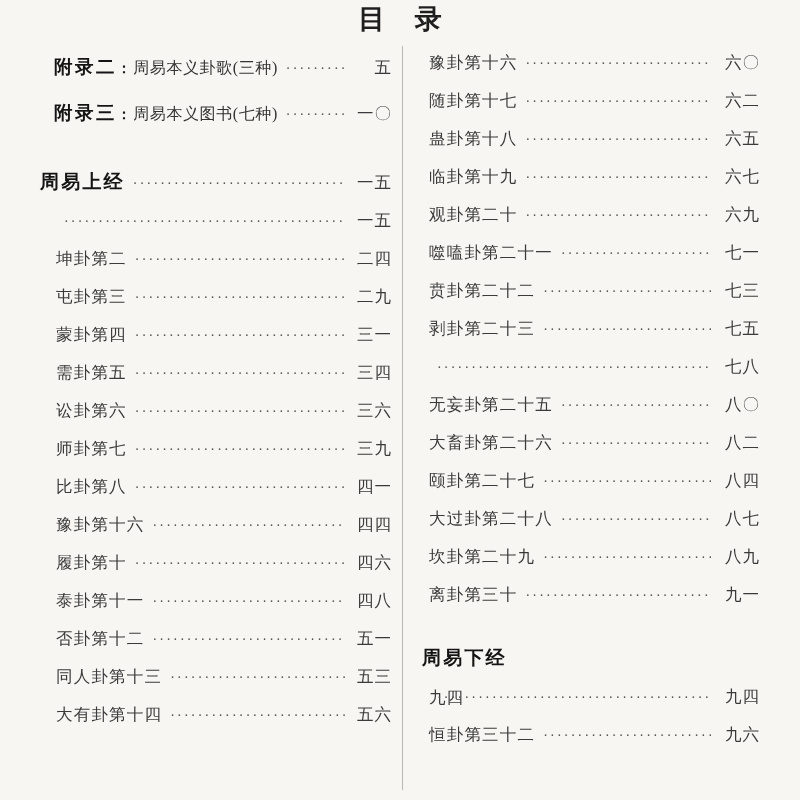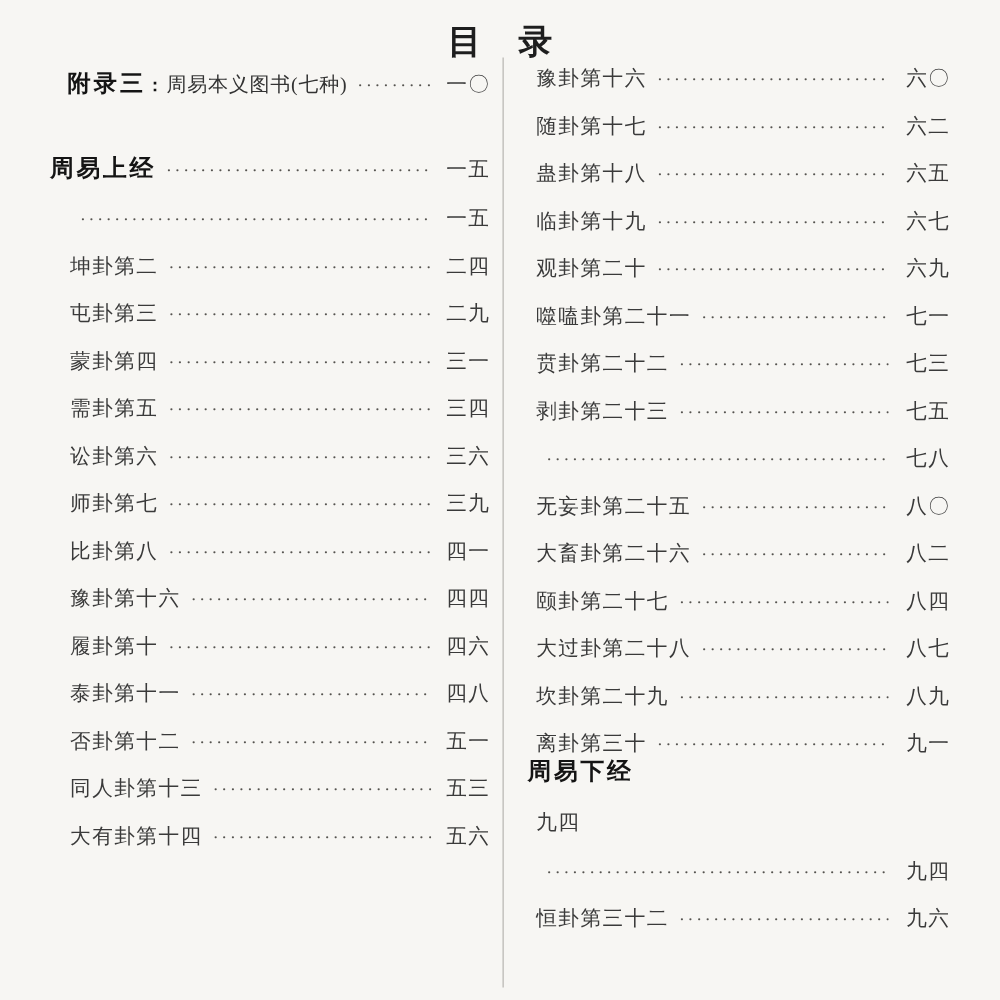--- a/index.html
+++ b/index.html
@@ -19,21 +19,21 @@
   #page {
     position: relative;
     width: 800px;
     height: 800px;
     box-sizing: border-box;
   }
 
   
   #title {
     position: absolute;
-    top: 14px;
+    top: 0;
     left: 0;
     width: 800px;
     text-align: center;
     font-size: 27px;
     font-weight: 700;
     letter-spacing: 11px;
     text-indent: 11px;
     color: #1e1e1e;
     font-family: "Liberation Sans", "DejaVu Sans", sans-serif;
     line-height: 38px;
@@ -125,21 +125,20 @@
   }
   .row-appendix .toc-page { font-size: 16.5px; min-width: 34px; }
 
   
   .gap { height: 26px; }
 
   
   .row-section {
     height: 40px;
     line-height: 40px;
-    justify-content: flex-end;
   }
   .row-section .toc-dots { line-height: 40px; }
   .row-section .toc-label {
     font-weight: 700;
     font-size: 19px;
     letter-spacing: 2.2px;
     color: #141414;
     font-family: "Liberation Sans", "DejaVu Sans", sans-serif;
   }
   .row-section .toc-page { font-size: 16.5px; }
@@ -155,20 +154,25 @@
 
 <div id="page">
 
   <div id="title">目 录</div>
 
   <div id="divider"></div>
 
   <div class="column" id="col-left">
     <div id="appendix-list">
         <div class="toc-row row-appendix">
+          <span class="toc-label"><span class="appendix-key">附录二</span><span class="appendix-colon">：</span><span class="appendix-title">周易本义卦歌(三种)</span></span>
+          <span class="toc-dots"></span>
+          <span class="toc-page">五</span>
+        </div>
+        <div class="toc-row row-appendix">
           <span class="toc-label"><span class="appendix-key">附录三</span><span class="appendix-colon">：</span><span class="appendix-title">周易本义图书(七种)</span></span>
           <span class="toc-dots"></span>
           <span class="toc-page">一〇</span>
         </div>
       </div>
     <div class="gap"></div>
     <div id="left-section">
         <div class="toc-row row-section">
           <span class="toc-label"><span>周易上经</span></span>
           <span class="toc-dots"></span>

